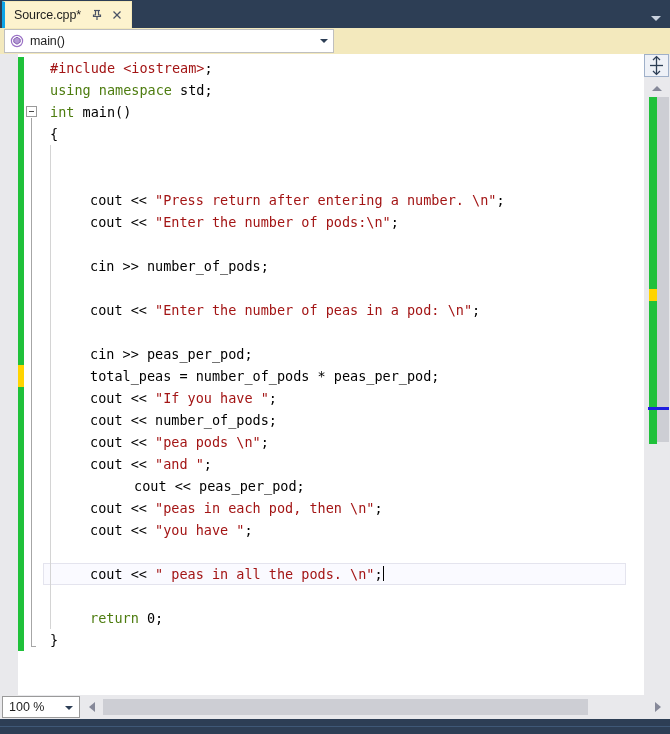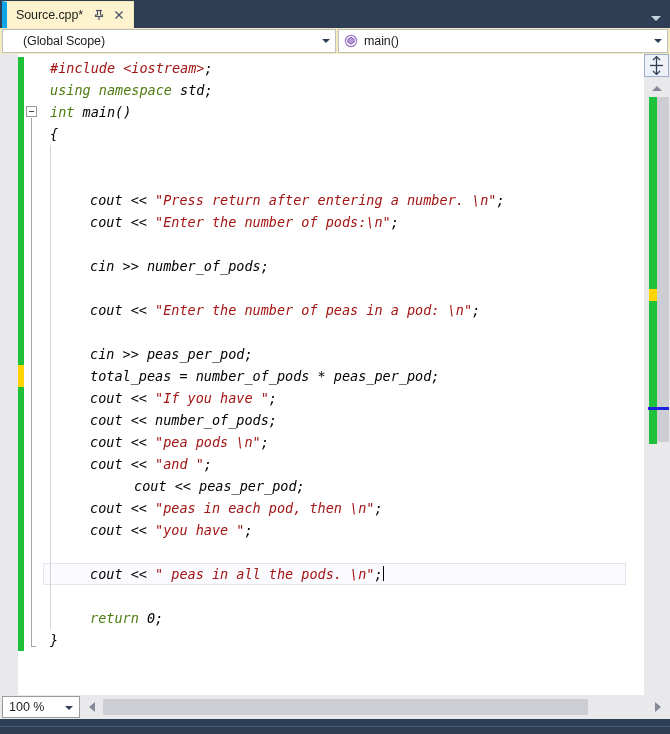--- a/index.html
+++ b/index.html
@@ -29,21 +29,21 @@
     left: 0; top: 0;
     width: 670px; height: 28px;
     background: #2d3e55;
   }
   .tab {
     position: absolute;
     left: 2px; top: 1px;
     height: 27px;
     background: #fdf3ce;
     border-top: 1px solid #f6e9b8;
-    border-left: 5px solid #0ea5e9;
+    border-left: 3px solid #0ea5e9;
     border-right: 1px solid #f6e9b8;
     display: flex;
     align-items: center;
     padding: 0 7px 0 9px;
     box-sizing: border-box;
     cursor: default;
   }
   .tab-title {
     font-size: 12.5px;
     color: #1e1e1e;
@@ -190,21 +190,20 @@
     width: 5px; height: 1px;
     background: #a6a6a6;
   }
 
   
   .codearea {
     position: absolute;
     left: 40px; top: 0;
     right: 0; height: 474px;
     background: #ffffff;
-    font-style: italic;
   }
   .line {
     position: absolute;
     left: 0;
     height: 22px;
     line-height: 22px;
     white-space: pre;
     font-family: "DejaVu Sans Mono", "Liberation Mono", monospace;
     font-size: 13.5px;
     color: #000000;
@@ -415,24 +414,20 @@
       </span>
     </div>
     <span class="tabstrip-chevron">
       <svg width="12" height="10" viewBox="0 0 12 10">
         <path d="M1 3 L11 3 L6 8 Z" fill="#c9d1de"></path>
       </svg>
     </span>
   </div>
 
   <div class="navbar">
-    <div class="combo combo-scope">
-      <span class="combo-label">(Global Scope)</span>
-      <span class="combo-arrow"></span>
-    </div>
     <div class="combo combo-member">
       <span class="method-icon">
         <svg width="14" height="14" viewBox="0 0 14 14">
           <circle cx="7" cy="7" r="5.6" fill="none" stroke="#9b72c6" stroke-width="1.2"></circle>
           <path d="M7 3.2 L10.2 5.2 L10.2 8.2 L7 10.2 L3.8 8.2 L3.8 5.2 Z" fill="#b49ad4" stroke="#7d55ab" stroke-width="0.9"></path>
         </svg>
       </span>
       <span class="combo-label">main()</span>
       <span class="combo-arrow"></span>
     </div>

